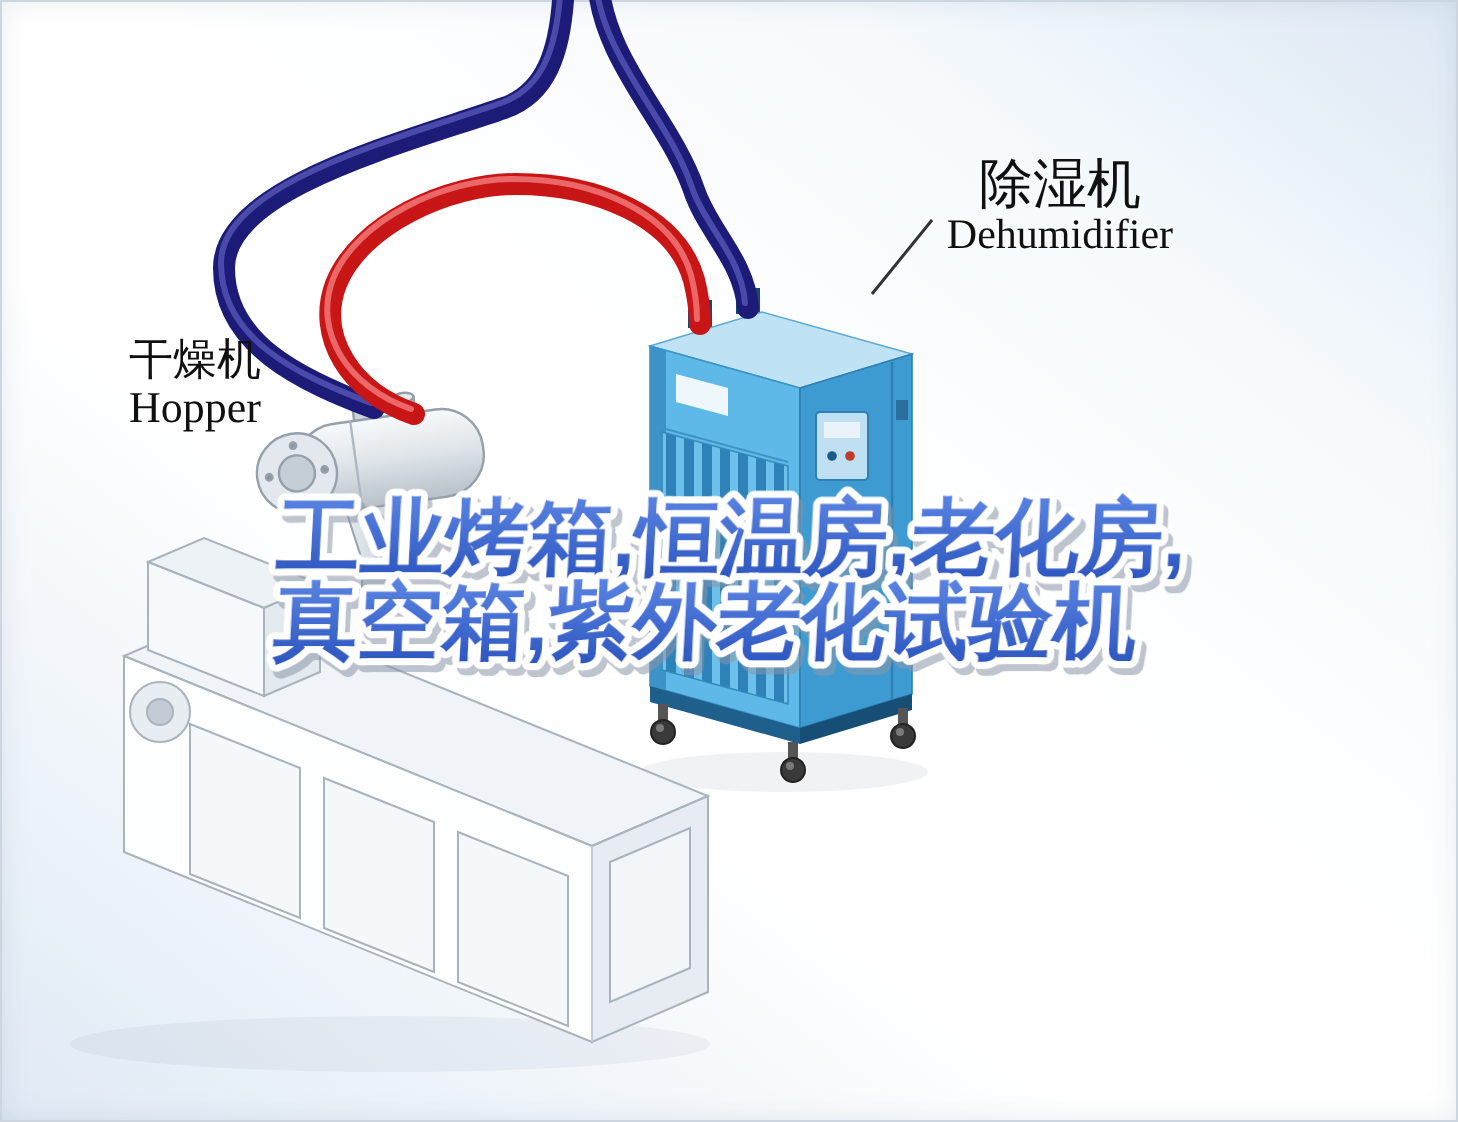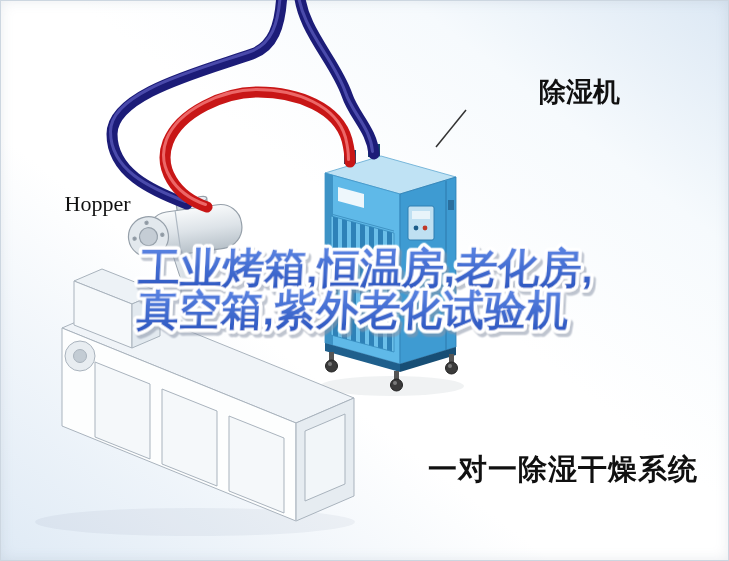--- a/index.html
+++ b/index.html
@@ -6,21 +6,21 @@
   .frame{
     position:relative;
     width:729px;height:561px;
     overflow:hidden;
     background:linear-gradient(to bottom left,#dce8f4 0%,#f6fafd 22%,#ffffff 45%,#ffffff 62%,#dfeaf5 100%);
     box-shadow:inset 0 0 0 1px #ccd6e0, inset 0 0 14px rgba(120,140,160,.18);
     font-family:"Liberation Sans",sans-serif;
   }
   .frame svg{position:absolute;left:0;top:0;}
   .lbl{position:absolute;color:#101010;text-align:center;line-height:1.1;white-space:nowrap;}
-  .cn-bold{font-family:"Liberation Sans",sans-serif;font-weight:bold;text-align:right;}
+  .cn-bold{font-family:"Liberation Sans",sans-serif;font-weight:normal;}
   .en-serif{font-family:"Liberation Serif",serif;font-weight:normal;}
   .dehum-cn{left:440px;top:78px;width:180px;font-size:27px;}
   .dehum-en{left:435px;top:106px;width:190px;font-size:21px;}
   .hopper-cn{left:40px;top:168px;width:115px;font-size:22px;}
   .hopper-en{left:40px;top:192px;width:115px;font-size:22px;}
   .cap-cn{left:398px;top:454px;width:300px;font-size:29px;letter-spacing:1px;}
   .cap-en{left:398px;top:490px;width:300px;font-size:21px;}
   .headline-text{
     font-family:"Liberation Sans",sans-serif;
     font-weight:bold;
@@ -154,18 +154,19 @@
 
     <line x1="466" y1="110" x2="436" y2="147" stroke="#333" stroke-width="1.5"></line>
 
     <g transform="skewX(-3)" filter="url(#textShadow)">
       <text x="380" y="283" text-anchor="middle" class="headline-text">工业烤箱,恒温房,老化房,</text>
       <text x="369" y="325" text-anchor="middle" class="headline-text">真空箱,紫外老化试验机</text>
     </g>
   </svg>
 
   <div class="lbl cn-bold dehum-cn">除湿机</div>
+  <div class="lbl en-serif dehum-en">Dehumidifier</div>
 
+  <div class="lbl cn-bold hopper-cn">干燥机</div>
   <div class="lbl en-serif hopper-en">Hopper</div>
 
-  <div class="lbl cn-bold cap-cn">一对一除湿干燥系统</div>
 
 </div>
 
 </body></html>

